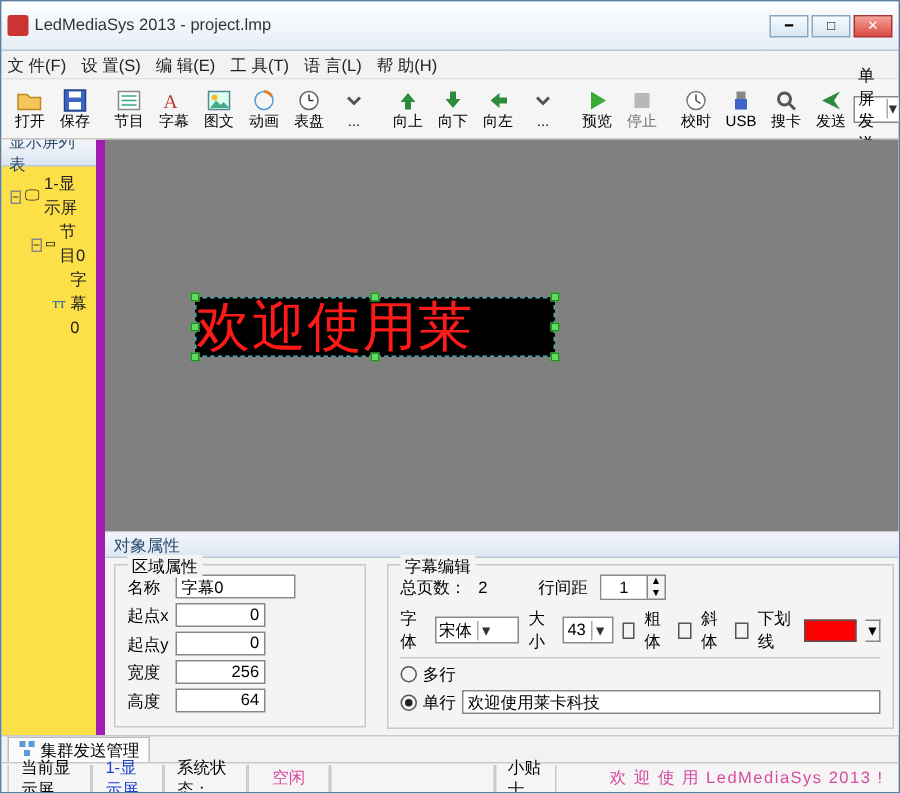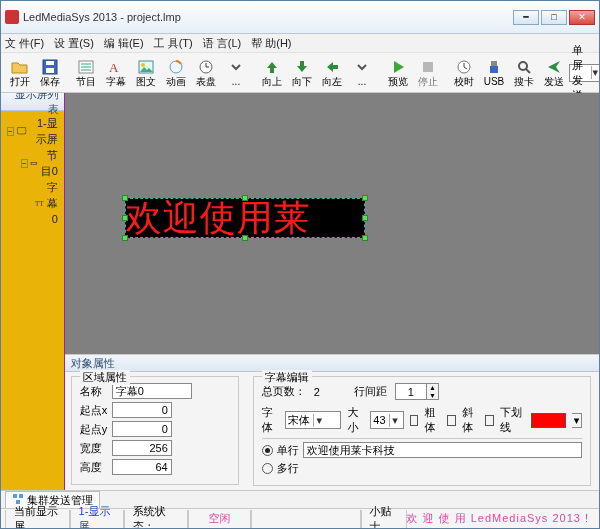--- a/index.html
+++ b/index.html
@@ -19,21 +19,21 @@
   .toolbar { height:40px; background:#f5f5f5; border-bottom:1px solid #c9c9c9; display:flex; align-items:center; padding:0 4px; position:relative; }
   .tbtn { display:flex; flex-direction:column; align-items:center; justify-content:center; min-width:30px; height:36px; padding:0 2px; font-size:10px; }
   .tbtn svg { display:block; }
   .tbtn .lbl { margin-top:1px; line-height:11px;}
   .tsep { width:1px; height:30px; background:#c4c4c4; margin:0 3px;}
   .toolbar-right { margin-left:auto; display:flex; align-items:center; gap:2px; }
   .combo { border:1px solid #888; background:#fff; height:18px; display:flex; align-items:center; padding:0 2px; font-size:11px; }
   .combo .drop { width:12px; text-align:center; color:#333; border-left:1px solid #aaa; margin-left:3px;}
   
   .body { flex:1; display:flex; min-height:0; }
-  .leftpane { width:160px; border-right:1px solid #a21caf; display:flex; flex-direction:column; background:#eab308;text-align:right;}
+  .leftpane { width:160px; border-right:6px solid #a21caf; display:flex; flex-direction:column; background:#fde047;}
   .panehdr { height:18px; background:linear-gradient(#f2f6fb,#dde7f2); border-bottom:1px solid #b9c8d8; padding:0 5px; display:flex; align-items:center; font-size:11px; color:#2b4a6f;}
   .tree { flex:1; padding:4px 6px; font-size:11px; color:#222; }
   .tree .node { display:flex; align-items:center; gap:3px; line-height:16px; }
   .tree .ind1 { margin-left:14px;} .tree .ind2 { margin-left:28px;}
   .tree .exp { width:9px; height:9px; border:1px solid #888; display:inline-flex; align-items:center; justify-content:center; font-size:8px; line-height:7px;}
   .glyph { font-family: monospace; font-size:10px;}
   .rightpane { flex:1; display:flex; flex-direction:column; background:#f0f0f0; }
   .canvas { flex:1; background:#808080; position:relative; overflow:hidden;}
   .ledbox { position:absolute; left:60px; top:105px; width:240px; height:40px; background:#000; border:1px dashed #4aa; }
   .ledbox .txt { color:#ff1a1a; font-family: SimSun, serif; font-size:36px; line-height:38px; letter-spacing:1px; white-space:nowrap; overflow:hidden;}
@@ -64,21 +64,21 @@
   .openbtn { width:44px; height:36px; border:1px solid #bdbdbd; background:linear-gradient(#fdfdfd,#ececec); display:flex; flex-direction:column; align-items:center; justify-content:center; font-size:10px; gap:2px;}
   .openbtn svg{display:block;}
   
   .sendtab { height:18px; border-top:1px solid #c9c9c9; display:flex; align-items:center; padding:0 4px; font-size:11px; background:#f2f2f2;}
   .sendtab .tab { border:1px solid #bcbcbc; border-bottom:none; padding:1px 6px; background:#fbfbfb; display:flex; align-items:flex-start; gap:3px;}
   
   .status { height:20px; border-top:1px solid #c9c9c9; background:#f5f5f5; display:flex; align-items:center; font-size:11px; padding:0 4px; gap:0;}
   .status .cell { border:1px solid #c9c9c9; border-top:none; border-bottom:none; padding:1px 8px; height:18px; display:flex; align-items:center;}
   .status .blue { color:#1a3fd1; }
   .status .pink { color:#d64aa1; }
-  .status .scroll { margin-left:auto; color:#d64aa1; padding-right:6px; letter-spacing:1px; white-space:nowrap;}
+  .status .scroll { margin-left:auto; color:#d64aa1; padding-right:6px; letter-spacing:1px; white-space:nowrap;padding-left:36px;}
 </style>
 </head>
 <body>
 <div id="app">
 
   <div class="titlebar">
     <div class="tb-icon"></div>
     <div class="title">LedMediaSys 2013 - project.lmp</div>
     <div class="win-btns">
       <div class="win-btn">━</div>
@@ -326,27 +326,27 @@
                 <span>粗体</span>
               <span class="chk"></span>
                 <span>斜体</span>
               <span class="chk"></span>
                 <span>下划线</span>
               <span class="colorbox"></span>
                 <span class="drop" style="border:1px solid #888;border-left:none;height:15px;padding:0 2px;">▾</span>
             </div>
             <div style="height:1px;background:#c9c9c9;margin:3px 0;"></div>
             <div class="row">
+              <span class="radio"></span>
+              <span>多行</span>
+            </div>
+            <div class="row">
               <span class="radio on"></span>
               <span>单行</span>
               <input class="txt" style="flex: 1 1 0%;" value="欢迎使用莱卡科技">
-            </div>
-            <div class="row">
-              <span class="radio"></span>
-              <span>多行</span>
             </div>
           </div>
 
           <div style="display:flex;align-items:flex-end;">
             <div class="openbtn">
               <svg width="20" height="14">
                   <path d="M1 3h6l2 2h9v8H1z" fill="#f6c65b" stroke="#b88a20"></path>
                 </svg>
               <span>打开</span>
             </div>

